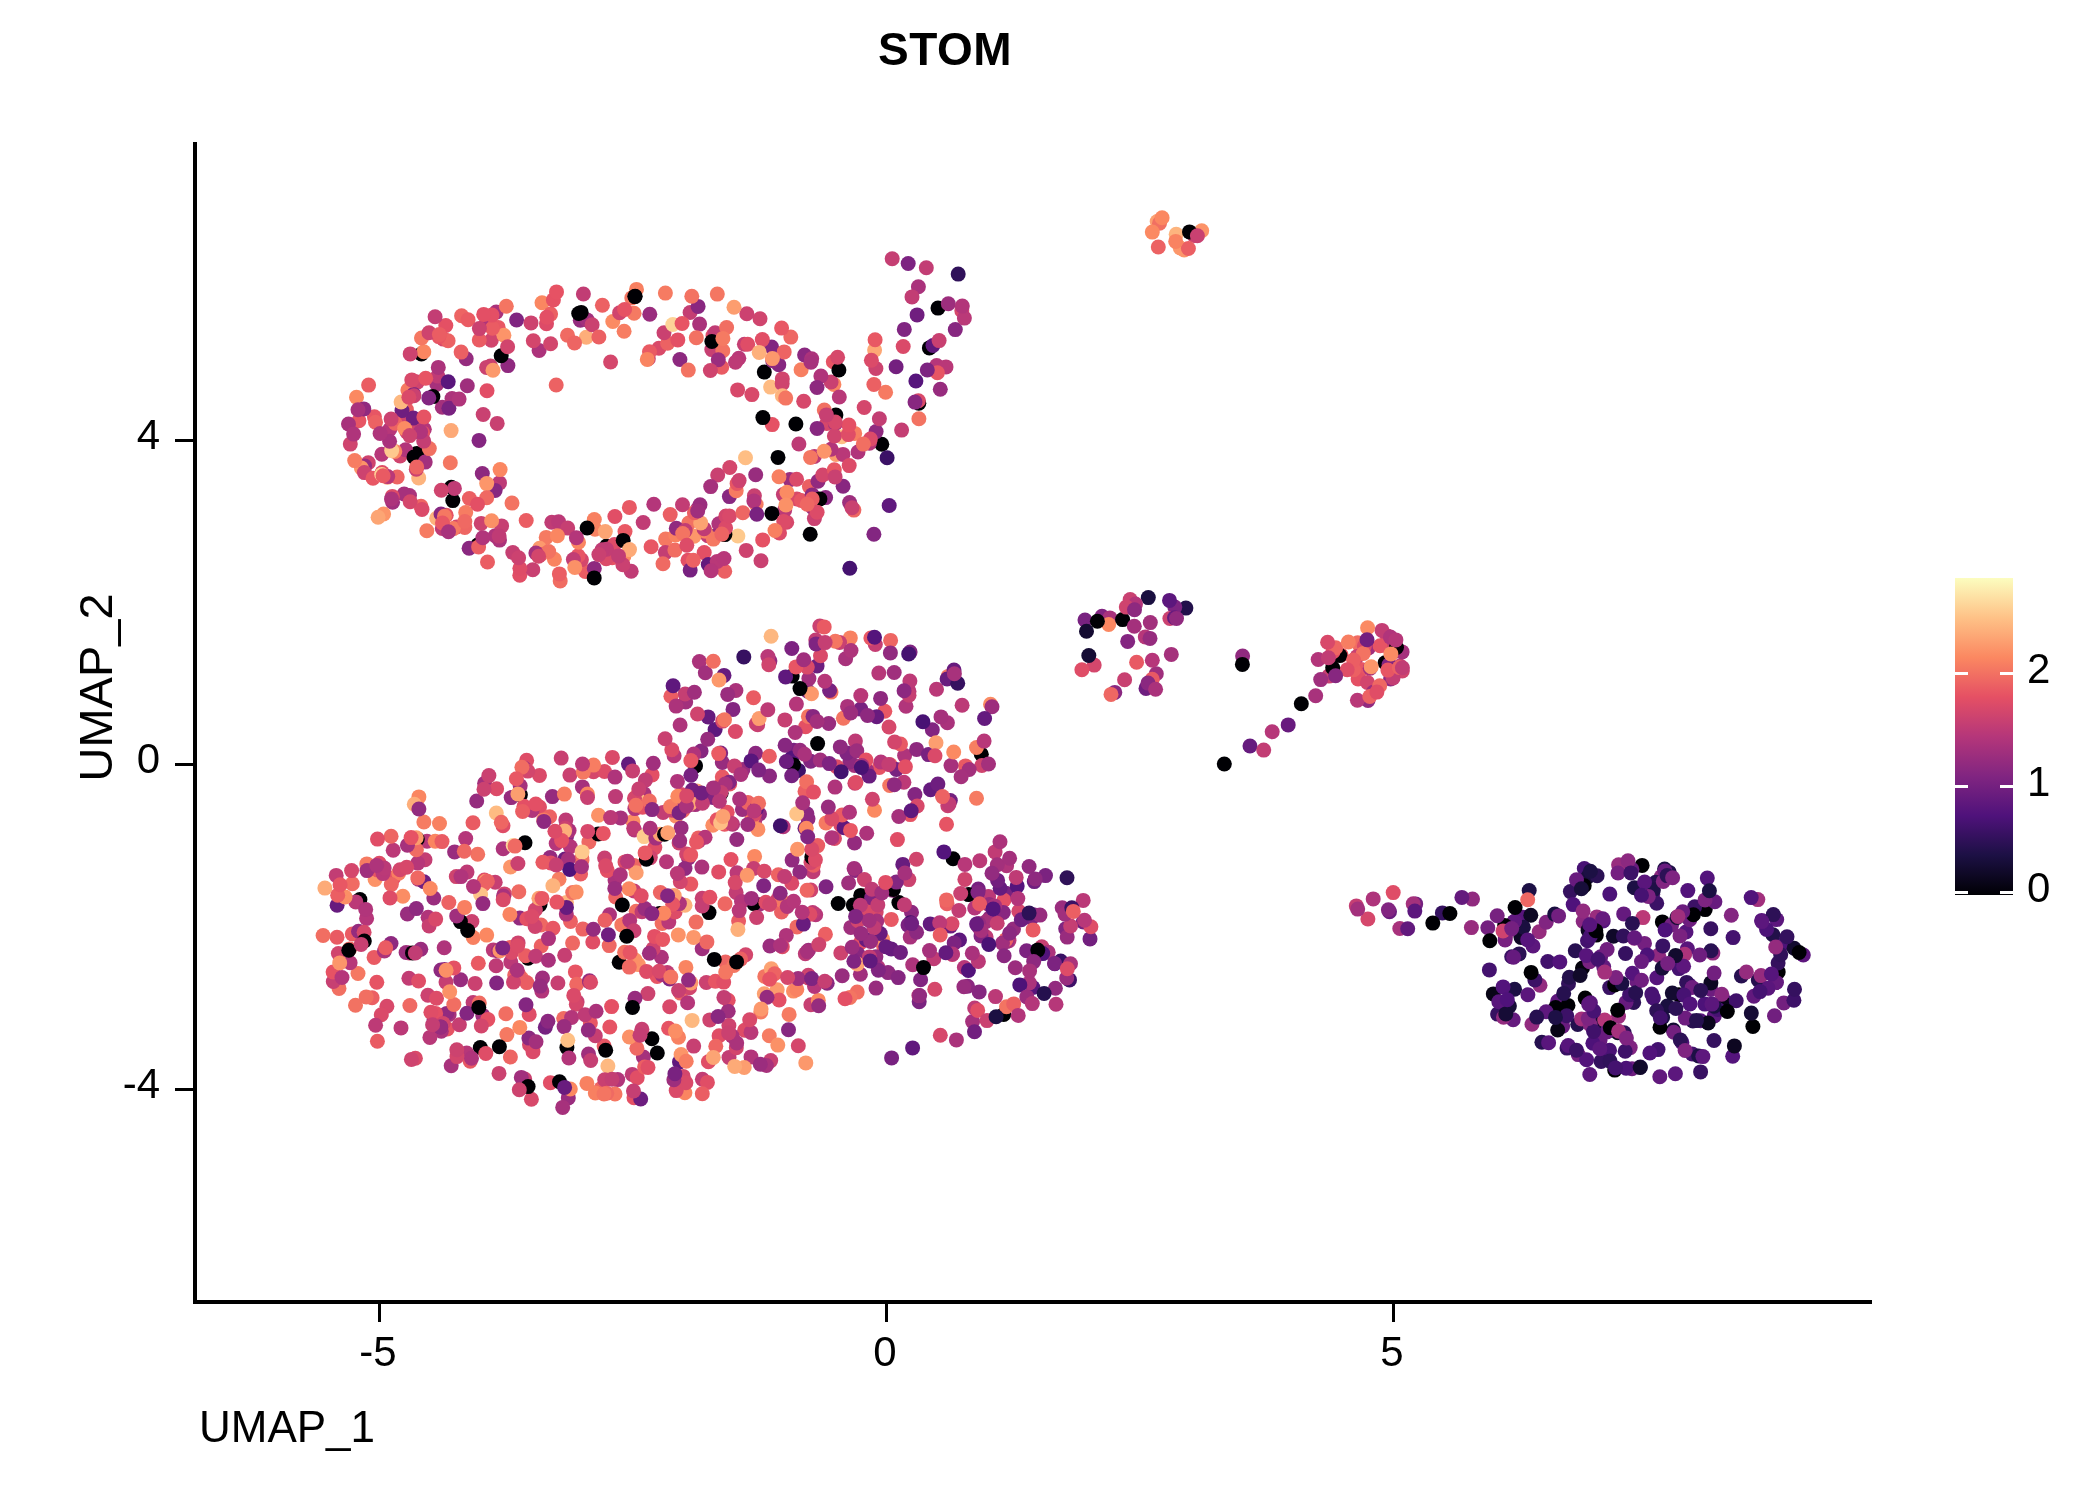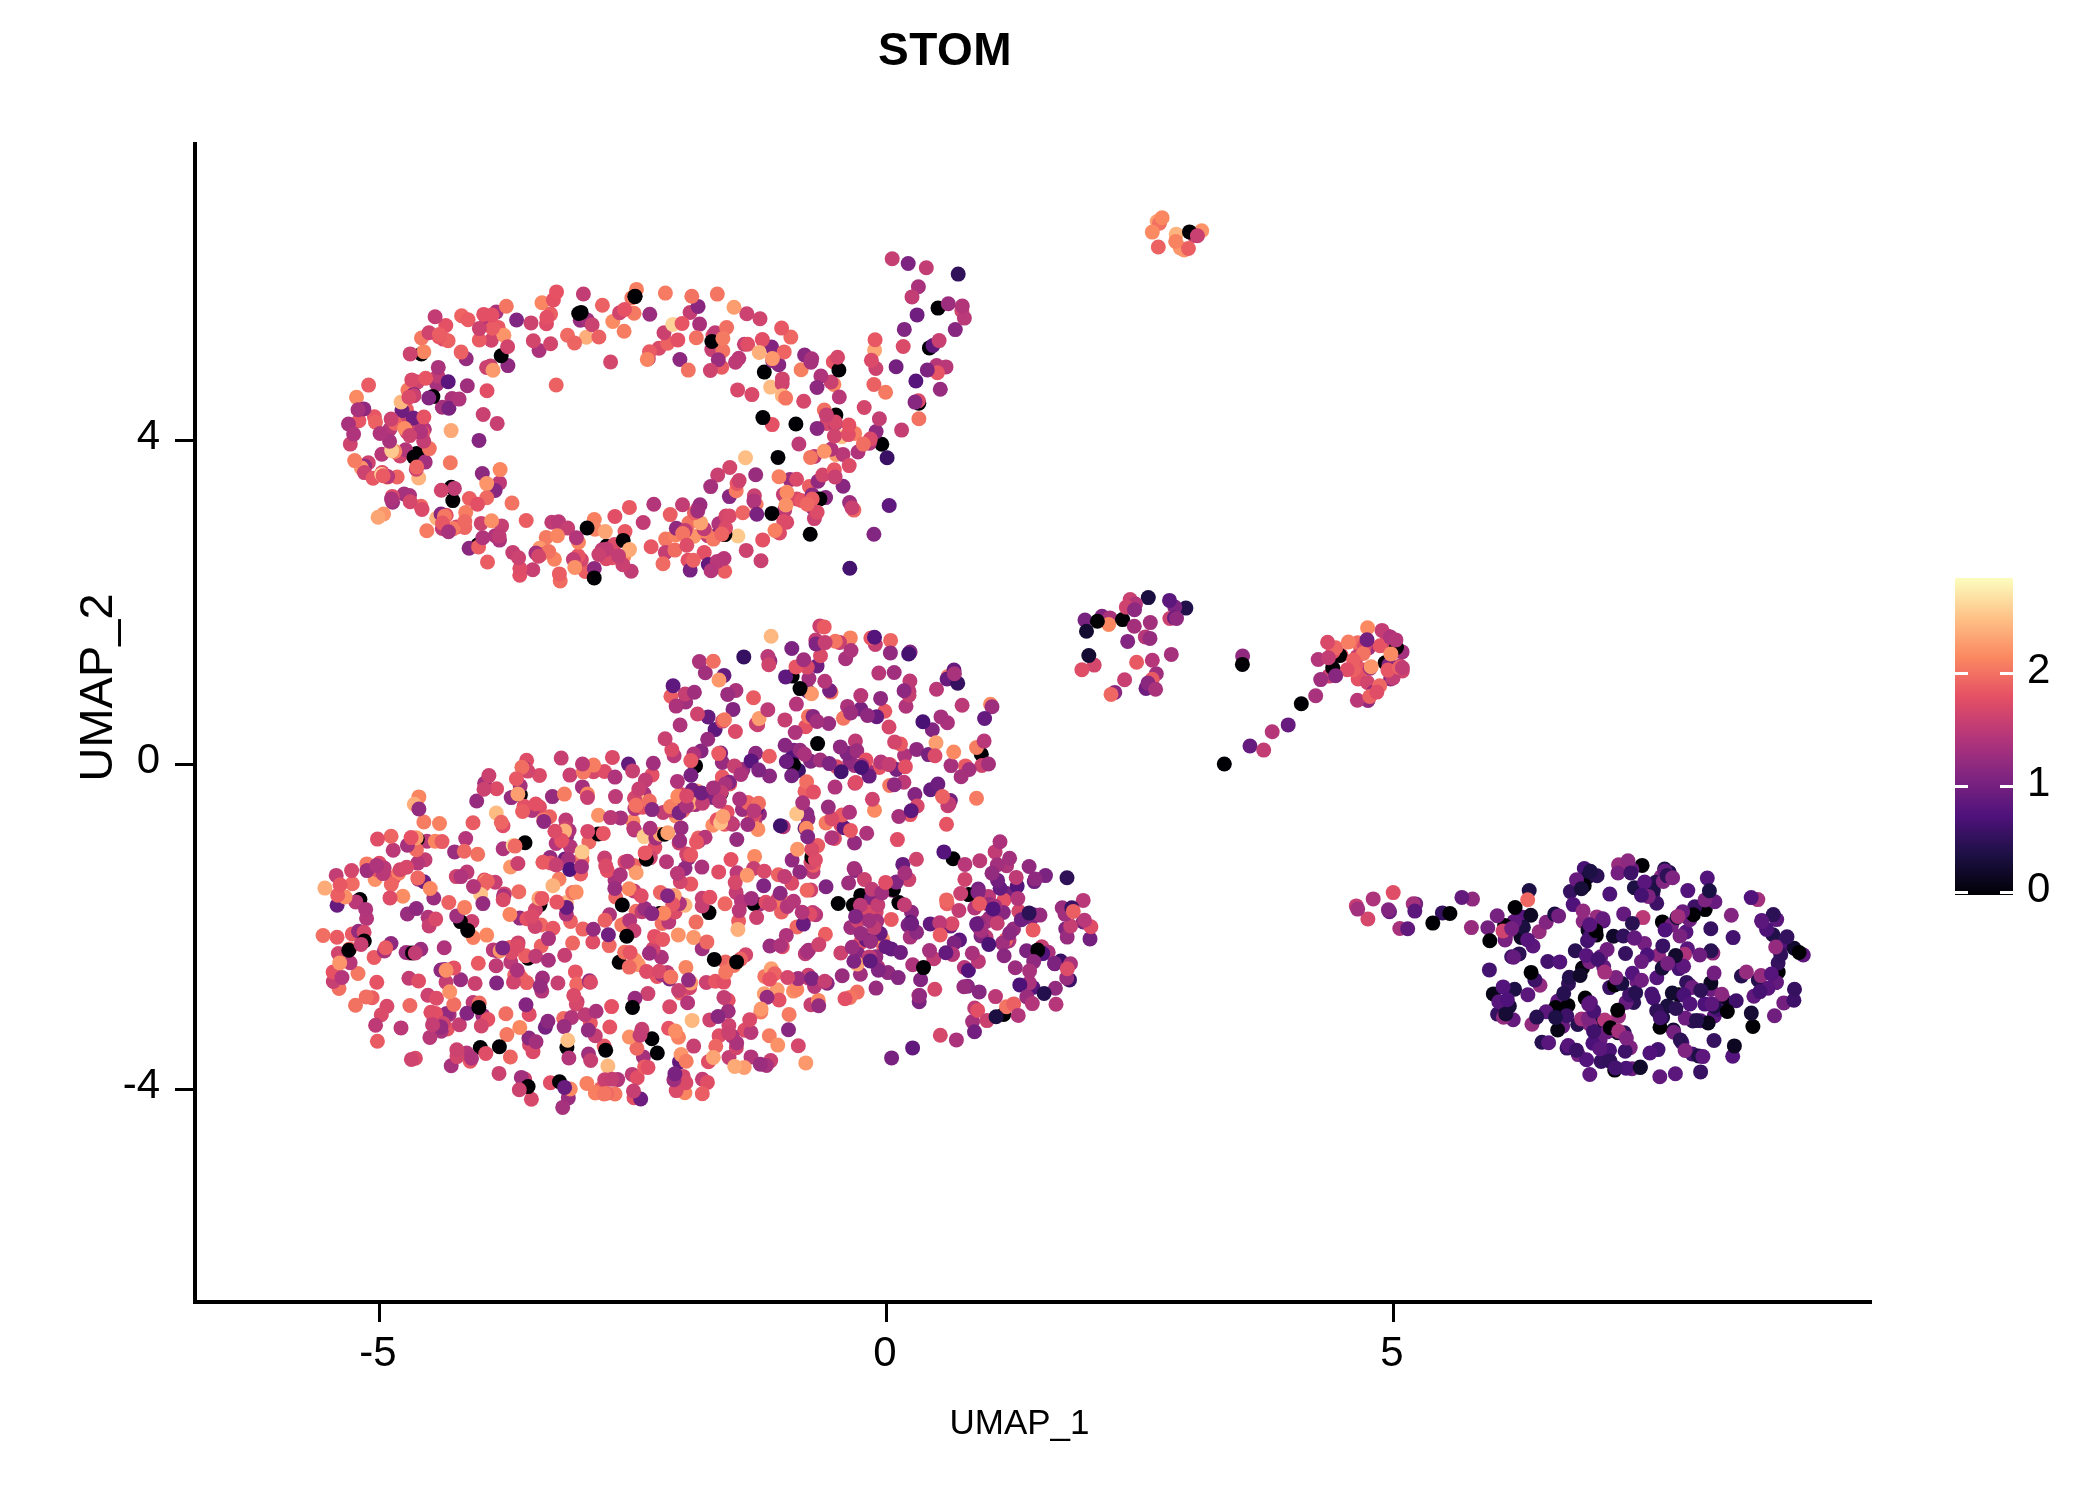--- a/index.html
+++ b/index.html
@@ -81,25 +81,25 @@
     position: absolute;
     left: 0px;
     width: 160px;
     text-align: right;
     font-size: 42px;
     color: #000000;
     margin-top: -28px;
   }
   #xlab {
     position: absolute;
-    left: 181px;
+    left: 199px;
     top: 1402px;
     width: 1677px;
-    text-align: center;
-    font-size: 35px;
+    text-align: left;
+    font-size: 44px;
     color: #000000;
   }
   #ylab {
     position: absolute;
     left: -305px;
     top: 660px;
     width: 800px;
     text-align: center;
     font-size: 47px;
     color: #000000;

